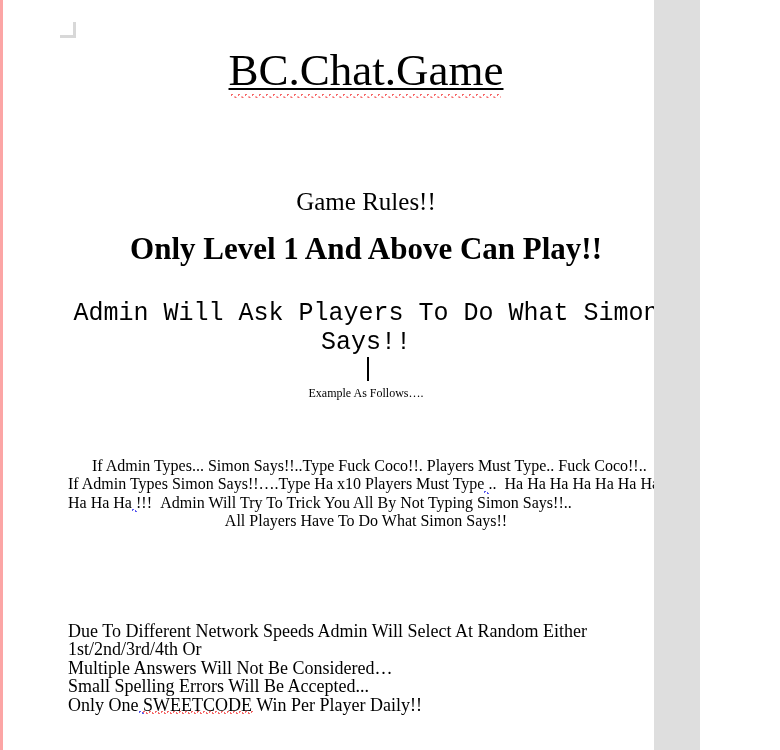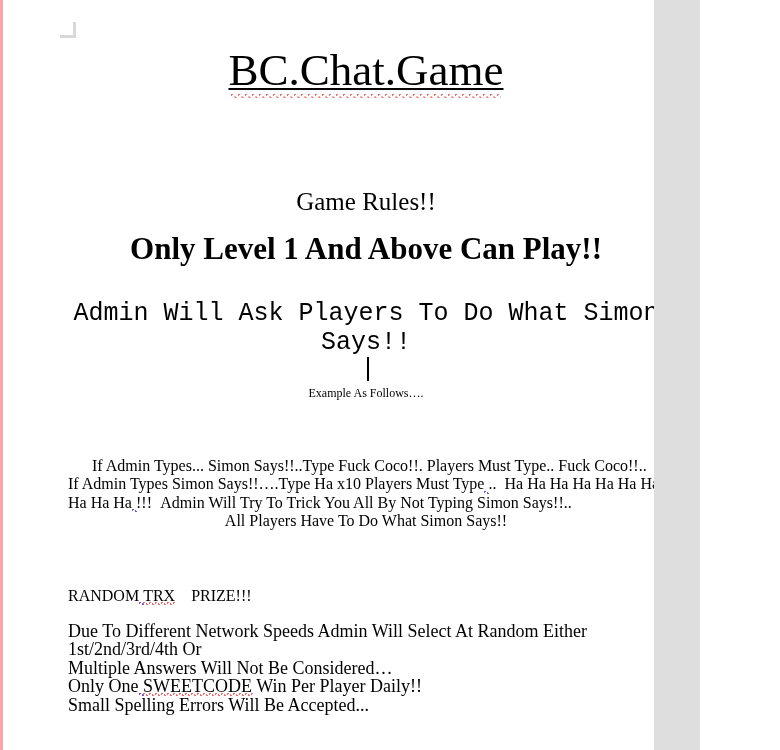--- a/index.html
+++ b/index.html
@@ -80,27 +80,24 @@
       <div class="indent"><span class="pre">If Admin Types... Simon Says!!..Type Fuck Coco!!. Players Must Type.. Fuck Coco!!..</span></div>
       <div><span class="pre">If Admin Types Simon Says!!….Type Ha x10 Players Must Type</span><span class="sq blue"> </span><span class="pre">..  Ha Ha Ha Ha Ha Ha Ha</span></div>
       <div><span class="pre">Ha Ha Ha</span><span class="sq blue"> </span><span class="pre">!!!</span></div>
     </div>
 
     <div class="blk ctr c-trio">
       <div><span>Admin Will Try To Trick You All By Not Typing Simon Says!!..</span></div>
       <div><span>All Players Have To Do What Simon Says!!</span></div>
     </div>
 
-    <div class="blk lft prize">
-      <span class="pre">RANDOM</span><span class="sq blue"> </span><span class="sq red">TRX</span><span class="pre">    </span><span class="pre">PRIZE!!!</span>
-    </div>
 
     <div class="blk lft rules-blk">
       <div><span>Due To Different Network Speeds Admin Will Select At Random Either 1st/2nd/3rd/4th Or</span></div>
       <div><span>Multiple Answers Will Not Be Considered…</span></div>
+      <div><span>Small Spelling Errors Will Be Accepted...</span></div>
       <div><span class="pre">Only One</span><span class="sq blue"> </span><span class="sq red">SWEETCODE</span><span class="pre"> Win Per Player Daily!!</span></div>
-      <div><span>Small Spelling Errors Will Be Accepted...</span></div>
     </div>
 
   </div>
 
   <div class="gutter"></div>
 </div>
 
 </body></html>

